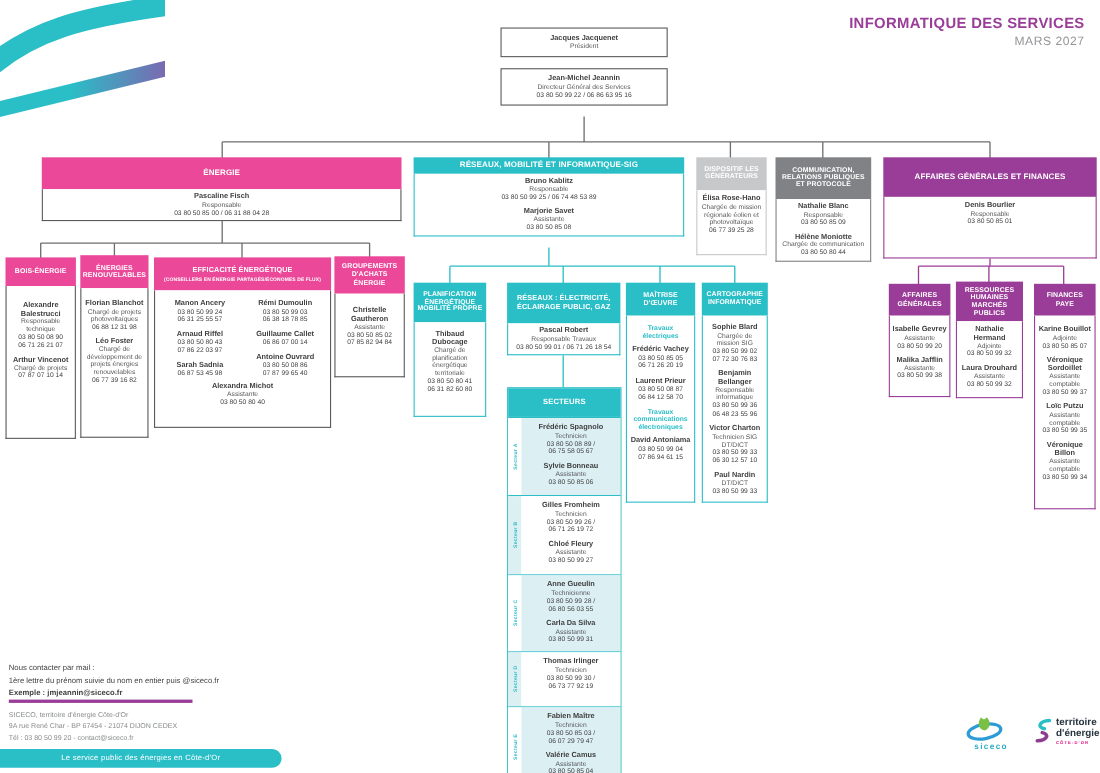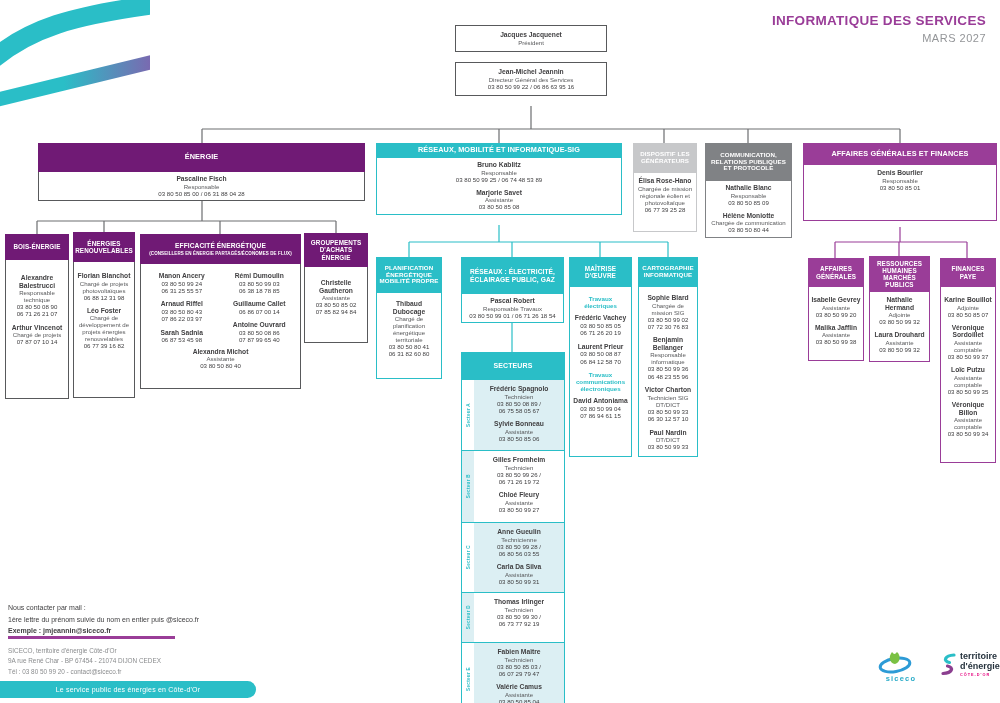--- a/index.html
+++ b/index.html
@@ -8,21 +8,21 @@
   svg{display:block;}
   .abs{position:absolute;}
 
   
   .obox{position:absolute;text-align:center;box-sizing:border-box;}
   .hd{display:flex;flex-direction:column;align-items:center;justify-content:center;color:#fff;font-weight:700;
       line-height:1.12;padding:1px 3px;box-sizing:border-box;font-size:6.6px;letter-spacing:.1px;text-transform:uppercase;}
   .hd .t2{font-size:4.5px;font-weight:700;margin-top:1px;}
   .bd{background:#fff;border:1px solid #58595B;border-top:none;box-sizing:border-box;padding:5px 2px 3px;overflow:hidden;}
   .hd-lg{font-size:7.3px;}
-  .gray  .hd{background:#701a75;} .gray  .bd{border-color:#58595B;}
+  .gray  .hd{background:#ec4899;} .gray  .bd{border-color:#58595B;}
   .teal  .hd{background:#2ABEC7;} .teal  .bd{border-color:#2ABEC7;}
   .purple .hd{background:#9A3D98;} .purple .bd{border-color:#9A3D98;}
   .glight .hd{background:#C7C8CA;} .glight .bd{border-color:#C7C8CA;}
   .gmid  .hd{background:#808285;} .gmid  .bd{border-color:#808285;}
 
   .plainbox{position:absolute;border:1px solid #58595B;background:#fff;box-sizing:border-box;
             text-align:center;padding:5px 4px;}
 
   
   .person{margin:0 0 6px;}
@@ -30,21 +30,21 @@
   .p-name{font-weight:700;font-size:6.7px;color:#414042;line-height:1.12;}
   .p-role{font-size:6.1px;color:#58595B;line-height:1.15;}
   .p-phone{font-size:6.1px;color:#414042;line-height:1.22;}
   .sub-label{color:#2ABEC7;font-weight:700;font-size:6.2px;line-height:1.15;margin:5px 0 5px;}
 
   
   #b-energie{left:38px;top:143px;width:327px;}  #b-energie .hd{height:29px;} #b-energie .bd{min-height:27px;padding-top:3px;}
   #b-reseaux{left:376px;top:143px;width:246px;} #b-reseaux .hd{height:15px;} #b-reseaux .bd{min-height:55px;padding-top:3px;}
   #b-dispositif{left:633px;top:143px;width:64px;} #b-dispositif .hd{height:30px;font-size:6.2px;} #b-dispositif .bd{min-height:59px;padding-top:4px;}
   #b-comm{left:705px;top:143px;width:87px;} #b-comm .hd{height:38px;font-size:6.2px;} #b-comm .bd{min-height:44px;padding-top:3px;}
-  #b-affaires{left:803px;top:143px;width:194px;} #b-affaires .hd{height:22px;} #b-affaires .bd{min-height:56px;padding-top:4px;}
+  #b-affaires{left:803px;top:143px;width:194px;} #b-affaires .hd{height:36px;} #b-affaires .bd{min-height:56px;padding-top:4px;}
 
   #b-bois{left:5px;top:234px;width:64px;} #b-bois .hd{height:26px;font-size:6.3px;} #b-bois .bd{min-height:139px;padding-top:14px;}
   #b-enr{left:73px;top:232px;width:62px;} #b-enr .hd{height:30px;font-size:6.3px;} #b-enr .bd{min-height:136px;padding-top:10px;}
   #b-eff{left:140px;top:234px;width:161px;} #b-eff .hd{height:30px;} #b-eff .bd{min-height:125px;padding-top:8px;}
   #b-grp{left:304px;top:233px;width:64px;} #b-grp .hd{height:34px;font-size:6.3px;} #b-grp .bd{min-height:76px;padding-top:12px;}
   .cols{display:flex;} .cols .col{flex:1;}
 
   #b-plan{left:376px;top:257px;width:66px;} #b-plan .hd{height:36px;font-size:6.2px;} #b-plan .bd{min-height:86px;padding-top:7px;}
   #b-reselec{left:461px;top:257px;width:103px;} #b-reselec .hd{height:37px;} #b-reselec .bd{min-height:24px;padding-top:3px;}
   #b-moe{left:569px;top:257px;width:63px;} #b-moe .hd{height:30px;font-size:6.4px;} #b-moe .bd{min-height:170px;padding-top:3px;}

